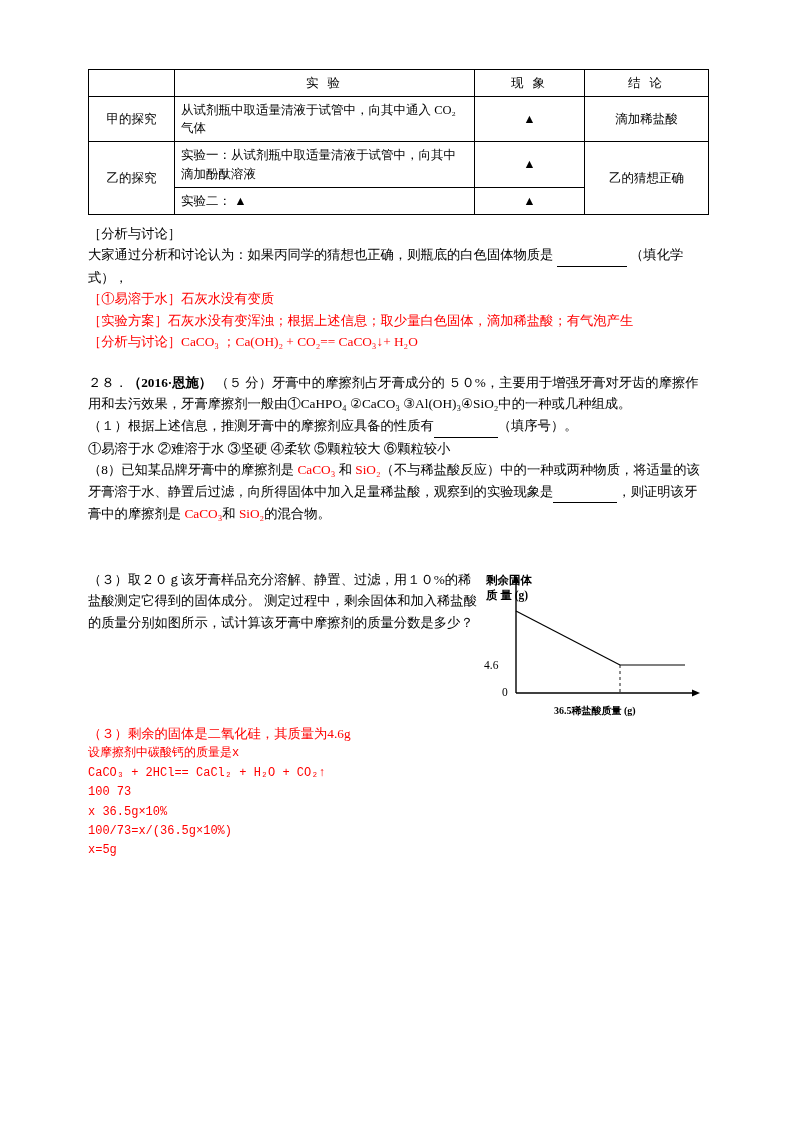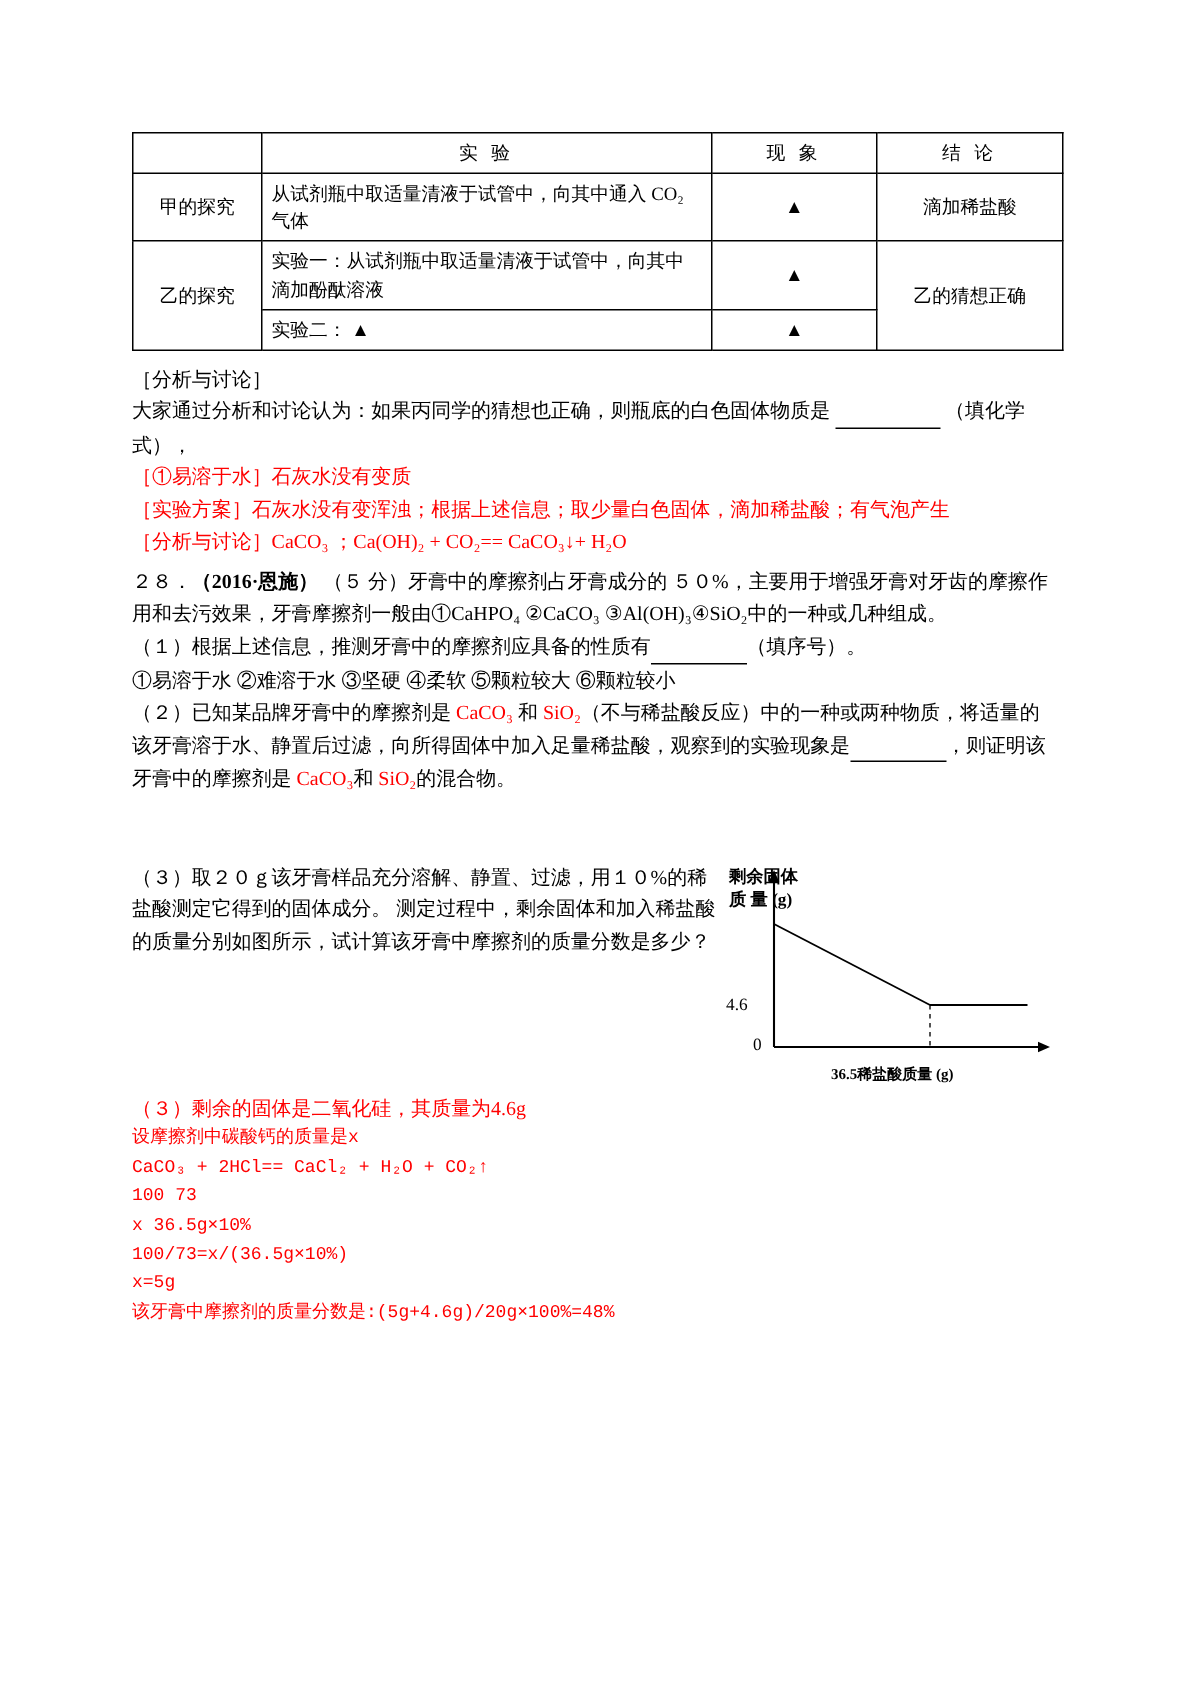--- a/index.html
+++ b/index.html
@@ -13,21 +13,21 @@
     font-family: "Liberation Serif", serif;
     color: #000000;
     position: relative;
   }
   .page {
     position: absolute;
     top: 0; left: 0;
     width: 794px;
     height: 1123px;
     box-sizing: border-box;
-    padding: 88px 88px 0 88px;
+    padding: 69px 88px 0 88px;
   }
 
   
   table.exp-table {
     border-collapse: collapse;
     width: 620px;
     margin-left: 0px;
     table-layout: fixed;
   }
   table.exp-table td, table.exp-table th {
@@ -51,21 +51,21 @@
   .tri { font-size: 11px; letter-spacing: 0; }
 
   
   .blk {
     font-size: 13.3px;
     line-height: 1.62;
     margin: 0;
     font-family: "Liberation Serif", serif;
   }
   .mt8 { margin-top: 8px; }
-  .mt5 { margin-top: 5px; }
+  .mt5 { margin-top: 19px; }
   .red { color: #ff0000; }
   .mono { font-family: "Liberation Mono", monospace; font-size: 12px; }
   .ul { border-bottom: 1px solid #000; display: inline-block; }
   .u-md { width: 64px; }
   .u-lg { width: 70px; }
 
   
   .split {
     display: flex;
     align-items: flex-start;
@@ -168,21 +168,21 @@
     <span>２８．</span><strong>（2016·恩施）</strong>
     <span>（５ 分）</span><span>牙膏中的摩擦剂占牙膏成分的 ５０%，主要用于增强牙膏对牙齿的摩擦作用和去污效果，牙膏摩擦剂一般由①CaHPO₄ ②CaCO₃ ③Al(OH)₃④SiO₂中的一种或几种组成。</span>
   </p>
 
   <p class="blk">
     <span>（１）根据上述信息，推测牙膏中的摩擦剂应具备的性质有</span><span class="ul u-md">&nbsp;</span><span>（填序号）。</span>
   </p>
   <p class="blk">①易溶于水 ②难溶于水 ③坚硬 ④柔软 ⑤颗粒较大 ⑥颗粒较小</p>
 
   <p class="blk">
-    <span>（２）已知某品牌牙膏中的摩擦剂是</span>
+    <span>（8）已知某品牌牙膏中的摩擦剂是</span>
     <span class="red">CaCO₃</span>
     <span>和</span>
     <span class="red">SiO₂</span><span>（不与稀盐酸反应）中的一种或两种物质，将适量的该牙膏溶于水、静置后过滤，向所得固体中加入足量稀盐酸，观察到的实验现象是</span><span class="ul u-md">&nbsp;</span><span>，则证明该牙膏中的摩擦剂是</span>
     <span class="red">CaCO₃</span><span>和</span>
     <span class="red">SiO₂</span><span>的混合物。</span>
   </p>
 
   <div class="split">
     <div class="split-left">
       <p class="blk">（３）取２０ｇ该牙膏样品充分溶解、静置、过滤，用１０%的稀盐酸测定它得到的固体成分。 测定过程中，剩余固体和加入稀盐酸的质量分别如图所示，试计算该牙膏中摩擦剂的质量分数是多少？</p>
@@ -211,15 +211,14 @@
   </div>
 
   <p class="blk red">（３）剩余的固体是二氧化硅，其质量为4.6g</p>
 
   <p class="blk red mono">设摩擦剂中碳酸钙的质量是x</p>
   <p class="blk red mono">CaCO₃ + 2HCl== CaCl₂ + H₂O + CO₂↑</p>
   <p class="blk red mono">100      73</p>
   <p class="blk red mono">  x      36.5g×10%</p>
   <p class="blk red mono">100/73=x/(36.5g×10%)</p>
   <p class="blk red mono">x=5g</p>
-  <p class="blk red mono">该牙膏中摩擦剂的质量分数是:(5g+4.6g)/20g×100%=48%</p>
 
 </div>
 
 </body></html>

